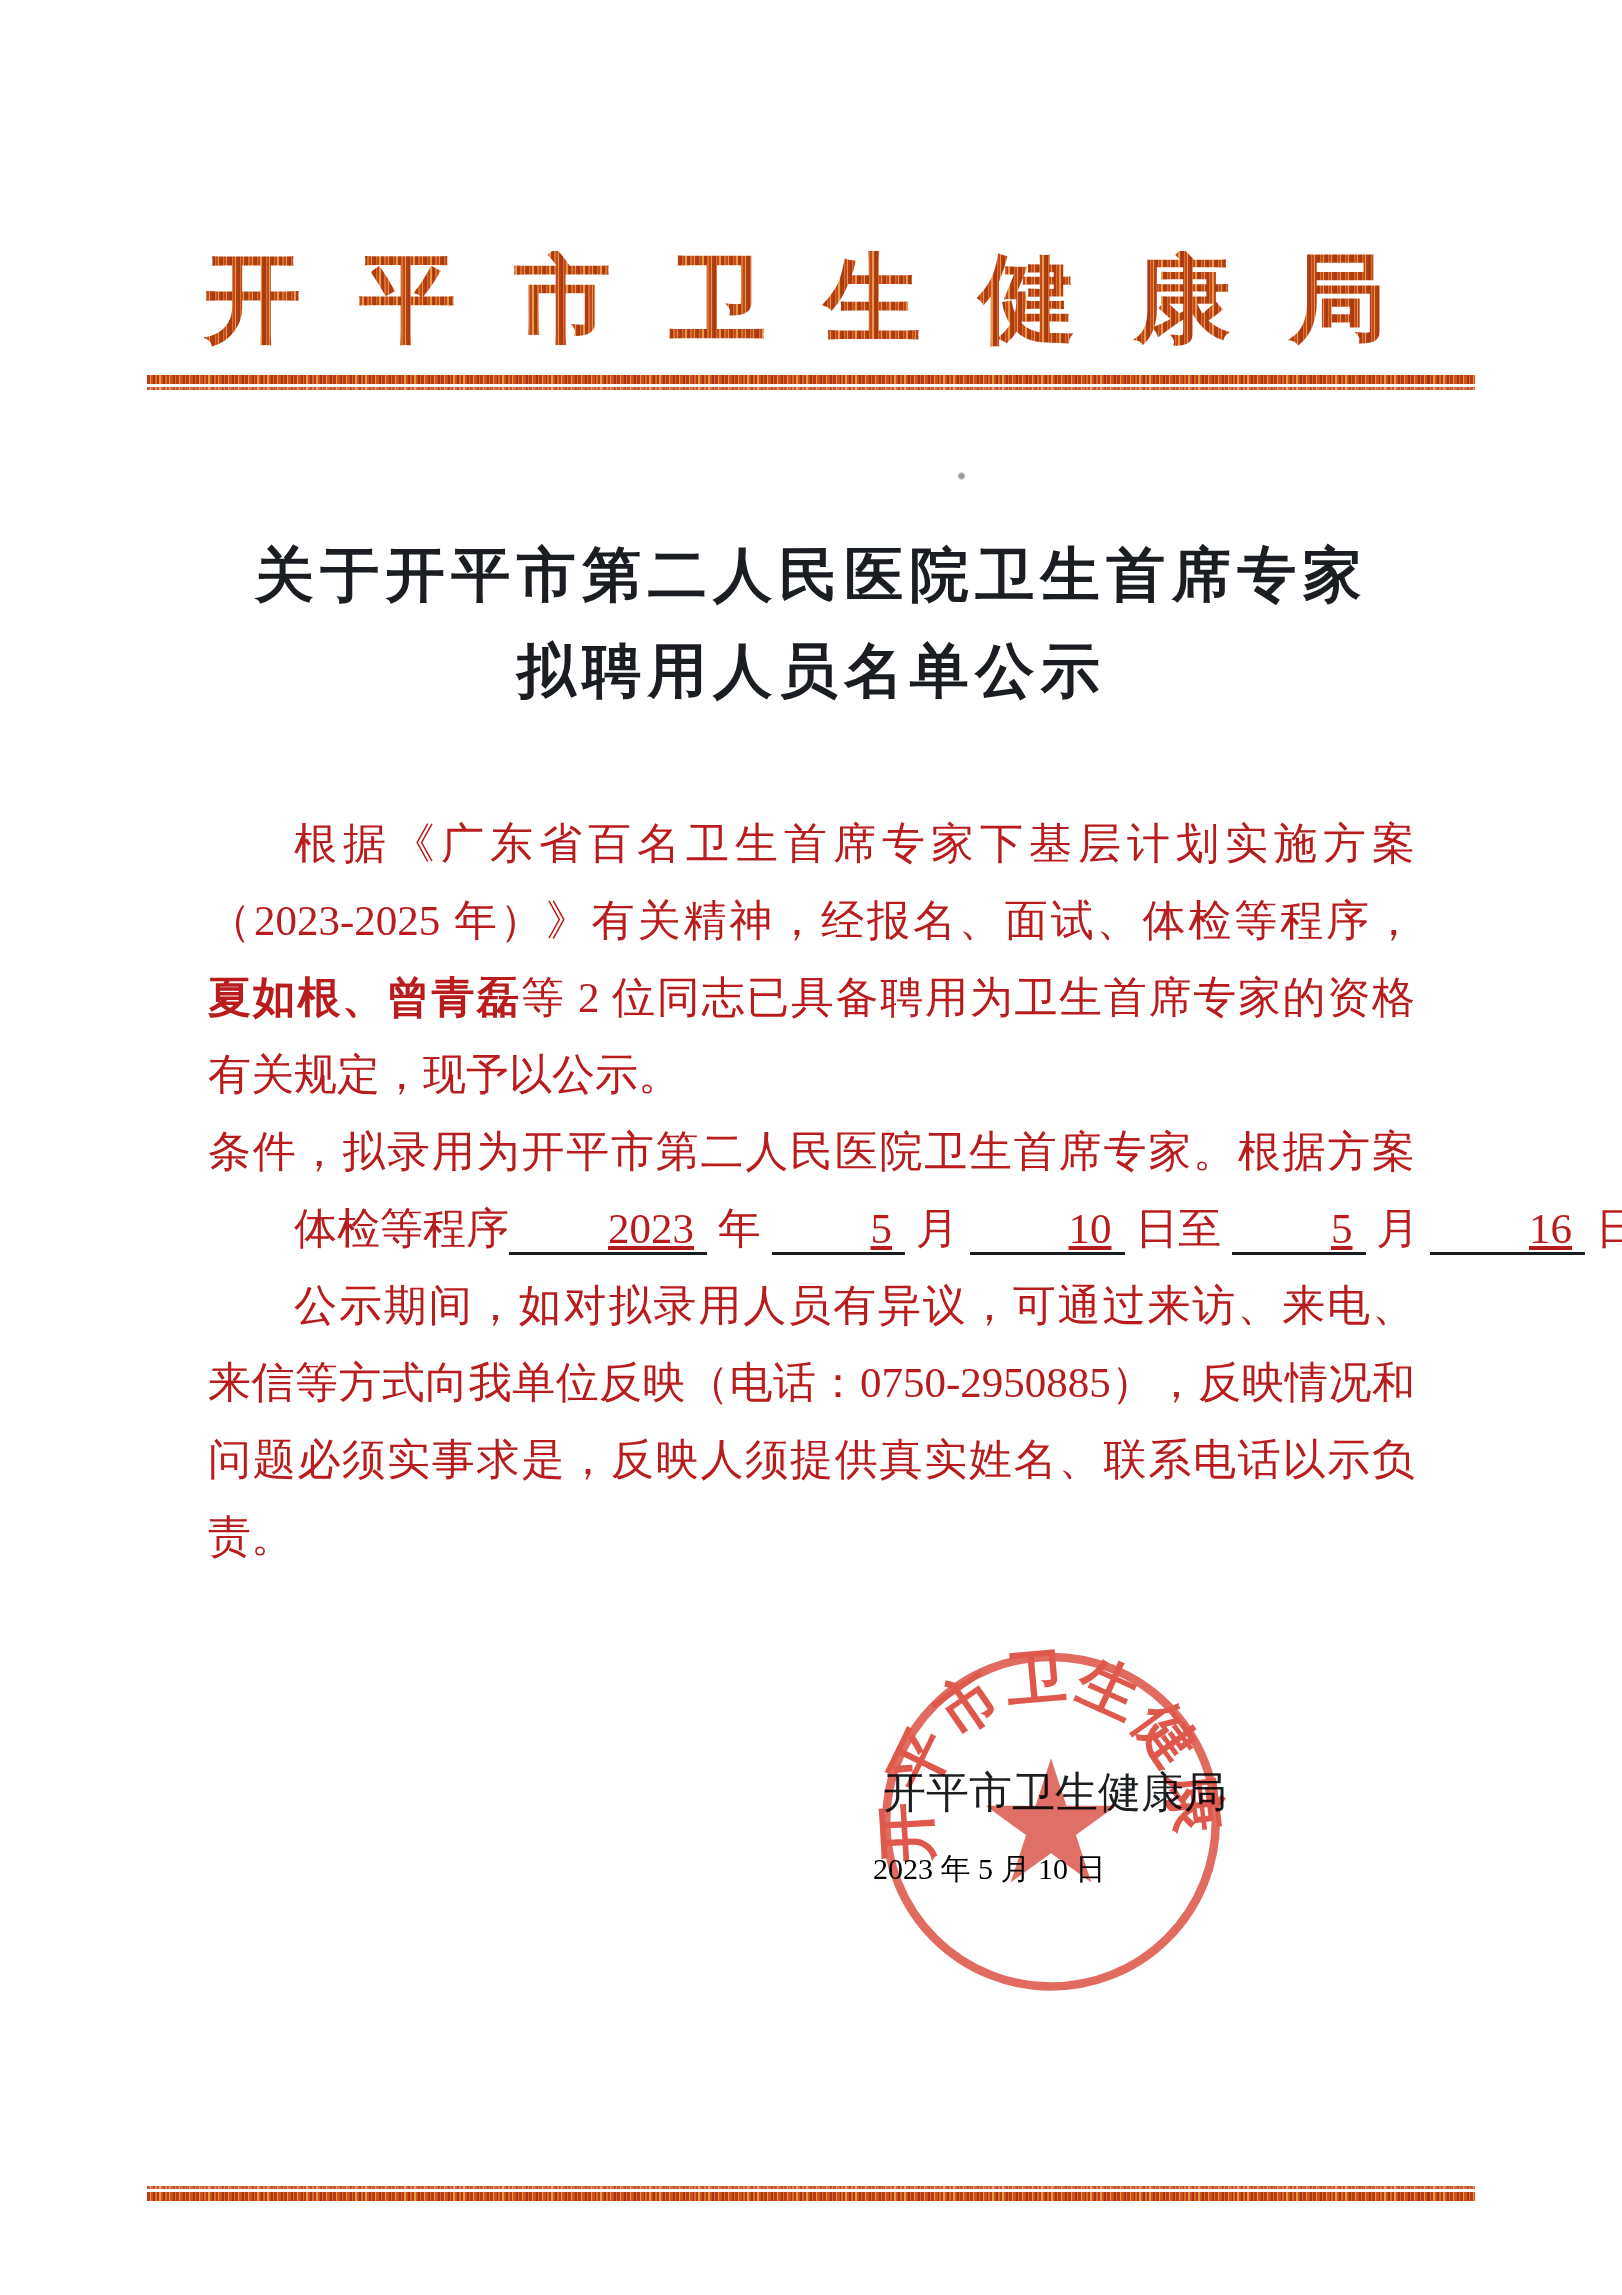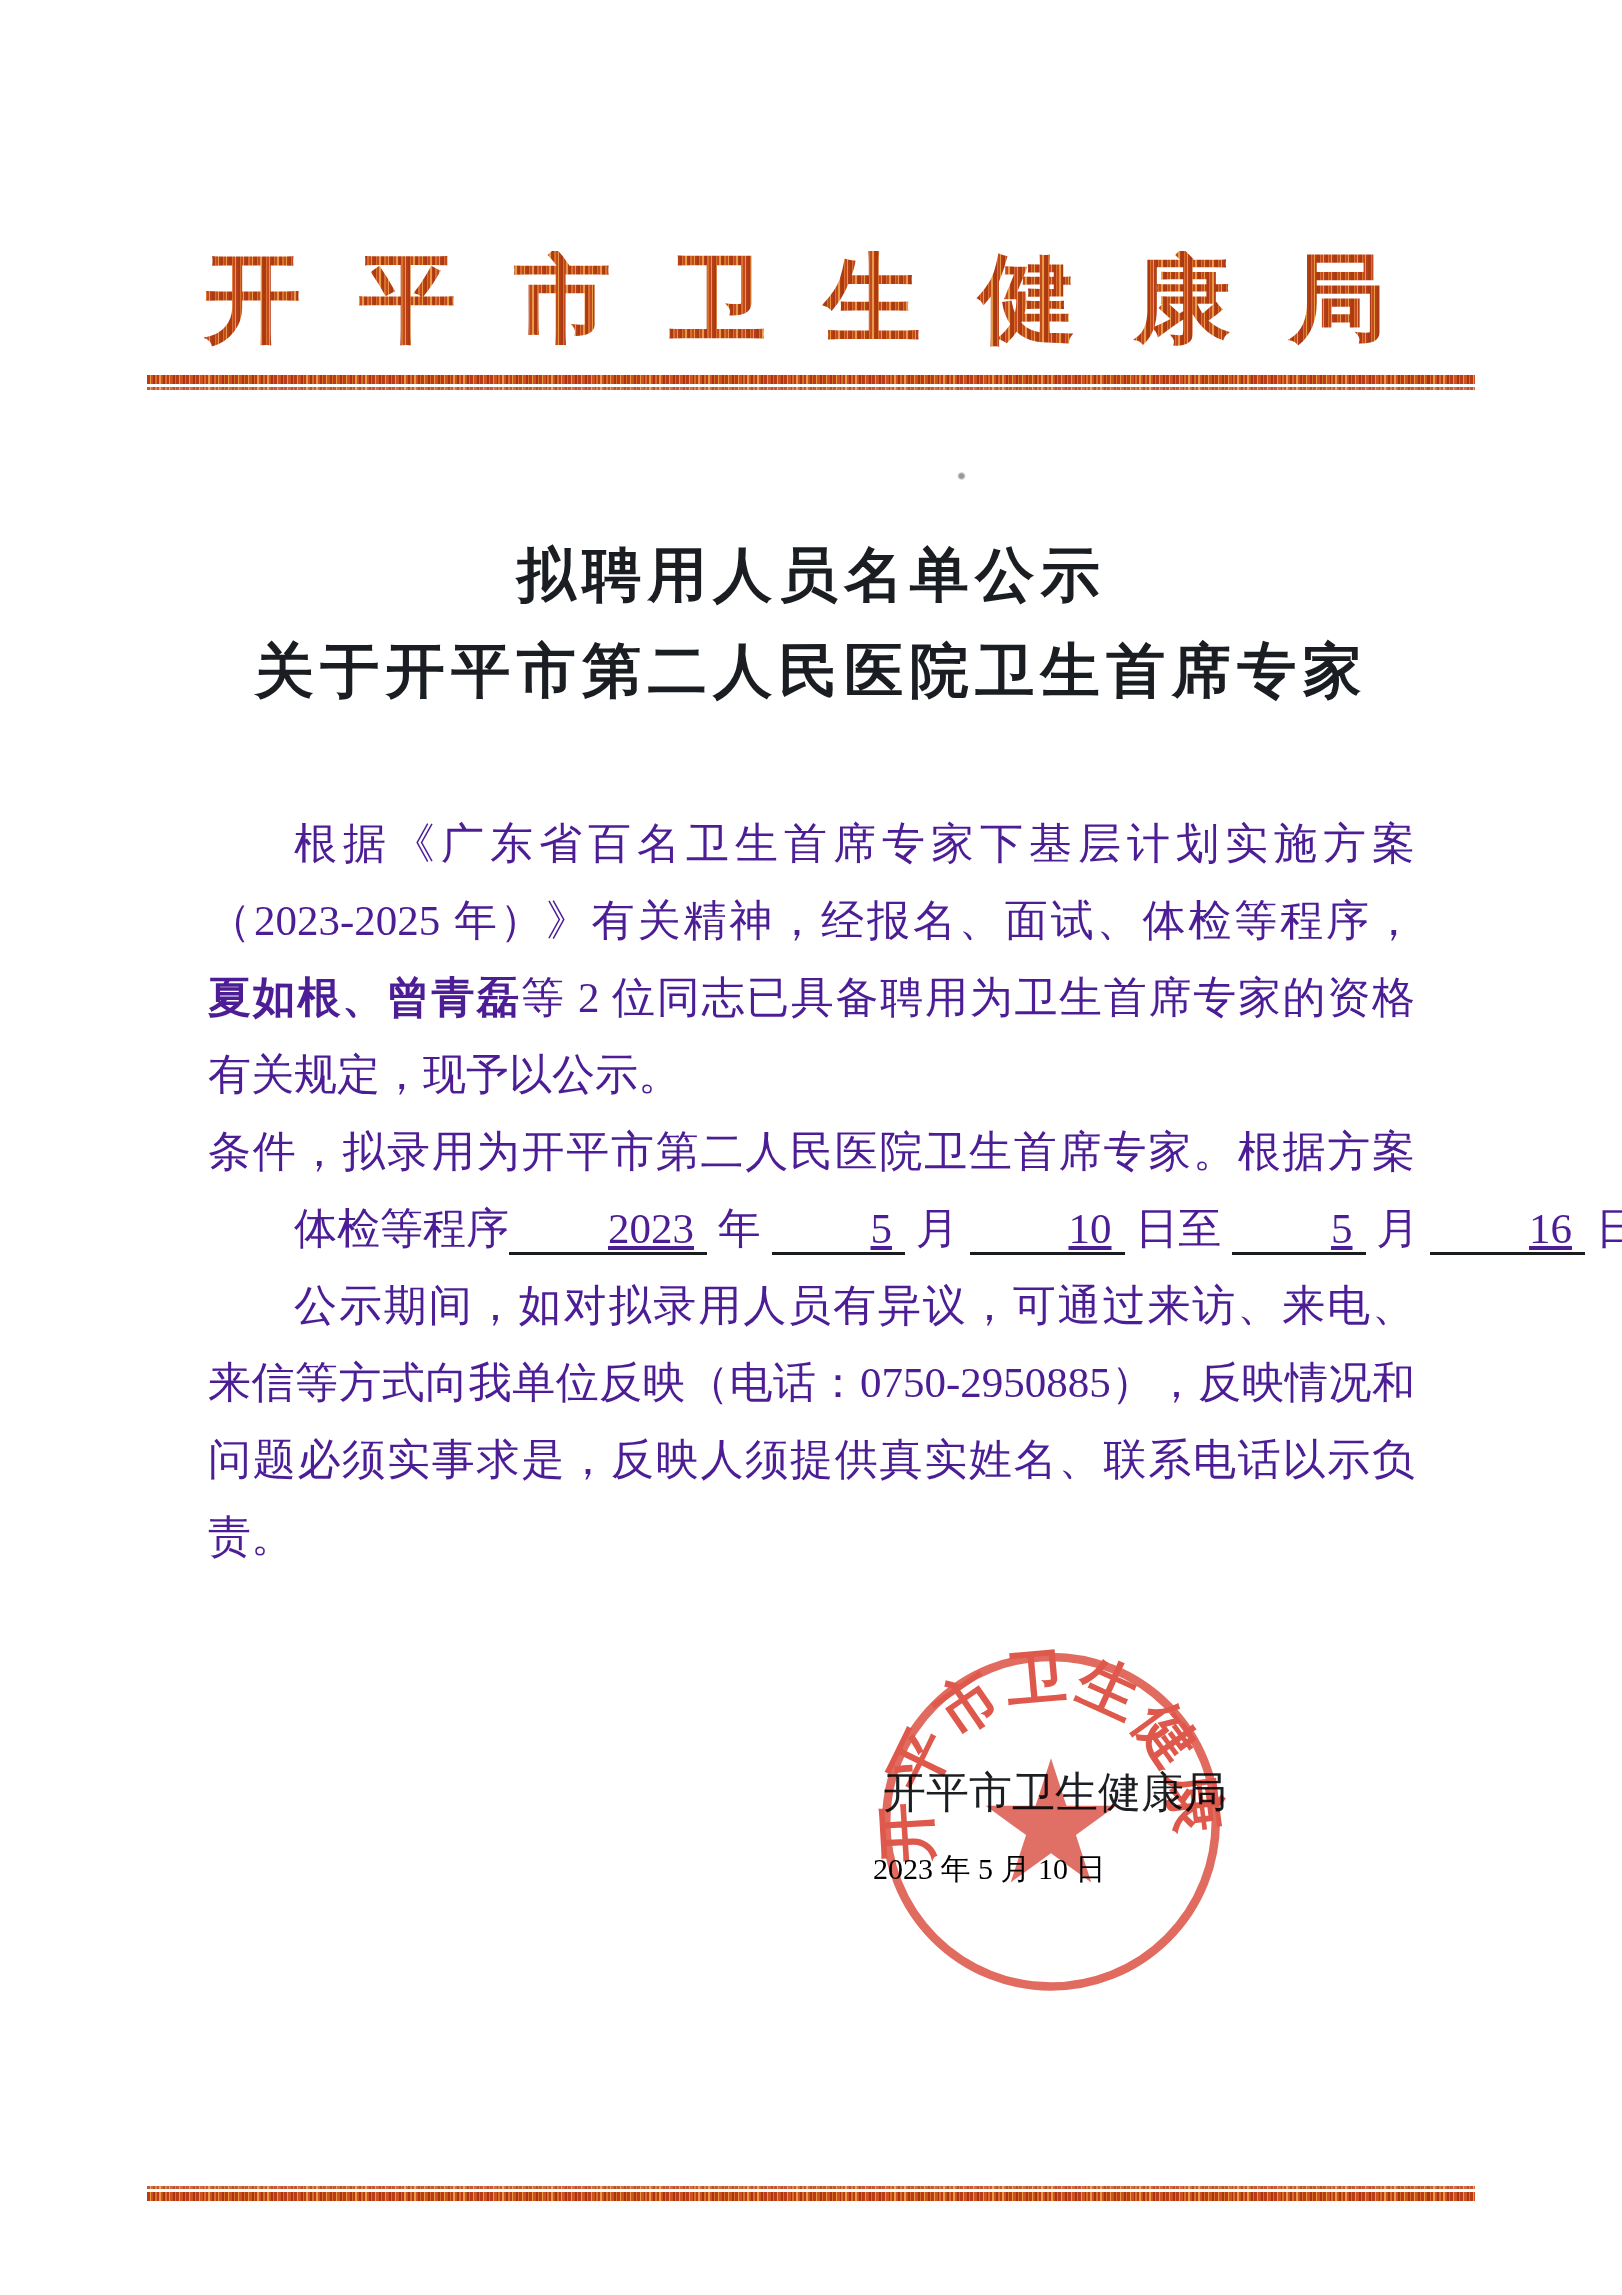--- a/index.html
+++ b/index.html
@@ -34,21 +34,21 @@
   
   .doc-title{
     position:absolute;left:0;top:527px;width:1623px;text-align:center;
     font-weight:700;color:#1a1d21;font-size:59px;line-height:96px;
     letter-spacing:6.5px;white-space:nowrap;
   }
 
   
   .body-text{
     position:absolute;left:208px;top:805px;width:1207px;
-    font-size:43px;line-height:77px;color:#4c1d95;
+    font-size:43px;line-height:77px;color:#b91c1c;
   }
   .line{white-space:nowrap;height:77px;}
   .just{text-align:justify;text-align-last:justify;text-justify:inter-character;}
   .indent{text-indent:2em;}
   .seg-bold{font-weight:700;}
   .seg-blank{
     display:inline-block;
     border-bottom:3.9px solid #1a1d20;
     padding:0 13px 1.3px 13px;
     line-height:1.05;
@@ -88,22 +88,22 @@
 <div class="page">
 
   <div class="letterhead">开平市卫生健康局</div>
 
   <div class="rule rule-texture rule-head-thick"></div>
   <div class="rule rule-texture rule-head-thin"></div>
 
   <div class="speck"></div>
 
   <div class="doc-title">
+    <div>关于开平市第二人民医院卫生首席专家</div>
     <div>拟聘用人员名单公示</div>
-    <div>关于开平市第二人民医院卫生首席专家</div>
   </div>
 
   <div class="body-text">
     <div class="line just indent"><span>根据《广东省百名卫生首席专家下基层计划实施方案</span></div>
     <div class="line just"><span>（2023-2025 年）》有关精神，经报名、面试、体检等程序，</span></div>
     <div class="line just"><span class="seg-bold">夏如根、曾青磊</span><span>等 2 位同志已具备聘用为卫生首席专家的资格</span></div>
     <div class="line"><span>有关规定，现予以公示。</span></div>
     <div class="line just"><span>条件，拟录用为开平市第二人民医院卫生首席专家。根据方案</span></div>
     <div class="line indent"><span>体检等程序</span><span class="seg-blank">2023</span><span> 年 </span><span class="seg-blank">5</span><span> 月 </span><span class="seg-blank">10</span><span> 日至 </span><span class="seg-blank">5</span><span> 月 </span><span class="seg-blank">16</span><span> 日</span></div>
     <div class="line just indent"><span>公示期间，如对拟录用人员有异议，可通过来访、来电、</span></div>

